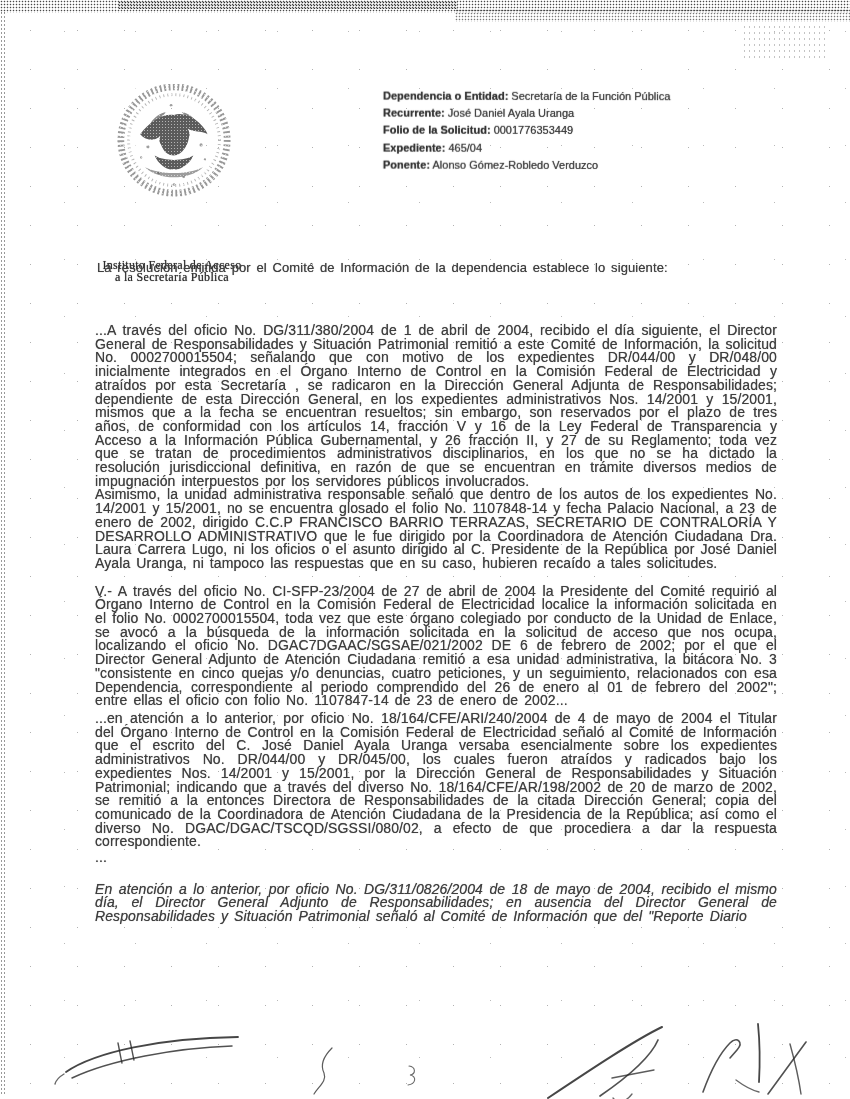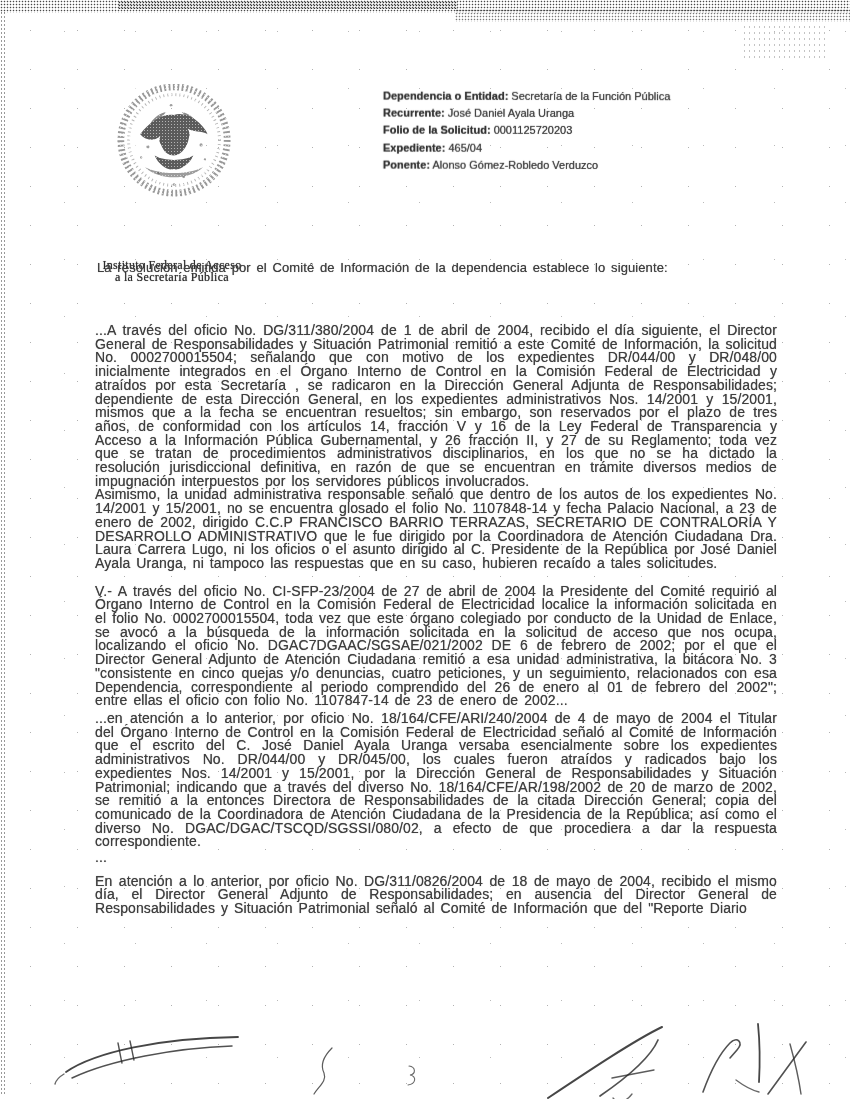--- a/index.html
+++ b/index.html
@@ -46,21 +46,21 @@
     filter:blur(.22px);text-shadow:0 0 .7px rgba(70,70,70,.8);
     text-align:justify;word-spacing:2px;letter-spacing:.1px;
   }
   .intro{position:absolute;left:97px;top:261px;width:682px;font-size:13px;line-height:14.6px;margin:0;}
   .doc-body{position:absolute;left:95px;top:324px;width:682px;font-size:14px;line-height:13.7px;}
   .doc-body p{margin:0;}
   .doc-body .para2{}
   .doc-body .para3{margin-top:14px;}
   .doc-body .para4{margin-top:4px;}
   .doc-body .para-dots{margin-top:2px;}
-  .doc-body .para5{margin-top:10px;}
+  .doc-body .para5{margin-top:18px;font-style:italic;}
   
   .signatures{position:absolute;left:0;top:1010px;filter:blur(.25px);}
 </style>
 </head>
 <body>
 
 <div class="page">
 
   <div class="band-top dotgrid"></div>
   <div class="band-top2 dotgrid"></div>
@@ -98,21 +98,21 @@
   </div>
   <div class="seal-halftone"></div>
   <div class="seal-caption">
     <div>Instituto Federal de Acceso</div>
     <div>a la Secretaría Pública</div>
   </div>
 
   <section class="header-fields">
     <p><b>Dependencia o Entidad:</b> <span>Secretaría de la Función Pública</span></p>
     <p><b>Recurrente:</b> <span>José Daniel Ayala Uranga</span></p>
-    <p><b>Folio de la Solicitud:</b> <span>0001125720203</span></p>
+    <p><b>Folio de la Solicitud:</b> <span>0001776353449</span></p>
     <p><b>Expediente:</b> <span>465/04</span></p>
     <p><b>Ponente:</b> <span>Alonso Gómez-Robledo Verduzco</span></p>
   </section>
 
   <p class="intro doc-text">La resolución emitida por el Comité de Información de la dependencia establece lo siguiente:</p>
 
   <main class="doc-body doc-text">
     <p class="para1">...A través del oficio No. DG/311/380/2004 de 1 de abril de 2004, recibido el día siguiente, el Director General de Responsabilidades y Situación Patrimonial remitió a este Comité de Información, la solicitud No. 0002700015504; señalando que con motivo de los expedientes DR/044/00 y DR/048/00 inicialmente integrados en el Órgano Interno de Control en la Comisión Federal de Electricidad y atraídos por esta Secretaría , se radicaron en la Dirección General Adjunta de Responsabilidades; dependiente de esta Dirección General, en los expedientes administrativos Nos. 14/2001 y 15/2001, mismos que a la fecha se encuentran resueltos; sin embargo, son reservados por el plazo de tres años, de conformidad con los artículos 14, fracción V y 16 de la Ley Federal de Transparencia y Acceso a la Información Pública Gubernamental, y 26 fracción II, y 27 de su Reglamento; toda vez que se tratan de procedimientos administrativos disciplinarios, en los que no se ha dictado la resolución jurisdiccional definitiva, en razón de que se encuentran en trámite diversos medios de impugnación interpuestos por los servidores públicos involucrados.</p>
     <p class="para2">Asimismo, la unidad administrativa responsable señaló que dentro de los autos de los expedientes No. 14/2001 y 15/2001, no se encuentra glosado el folio No. 1107848-14 y fecha Palacio Nacional, a 23 de enero de 2002, dirigido C.C.P FRANCISCO BARRIO TERRAZAS, SECRETARIO DE CONTRALORÍA Y DESARROLLO ADMINISTRATIVO que le fue dirigido por la Coordinadora de Atención Ciudadana Dra. Laura Carrera Lugo, ni los oficios o el asunto dirigido al C. Presidente de la República por José Daniel Ayala Uranga, ni tampoco las respuestas que en su caso, hubieren recaído a tales solicitudes.</p>
     <p class="para3">V.- A través del oficio No. CI-SFP-23/2004 de 27 de abril de 2004 la Presidente del Comité requirió al Órgano Interno de Control en la Comisión Federal de Electricidad localice la información solicitada en el folio No. 0002700015504, toda vez que este órgano colegiado por conducto de la Unidad de Enlace, se avocó a la búsqueda de la información solicitada en la solicitud de acceso que nos ocupa, localizando el oficio No. DGAC7DGAAC/SGSAE/021/2002 DE 6 de febrero de 2002; por el que el Director General Adjunto de Atención Ciudadana remitió a esa unidad administrativa, la bitácora No. 3 "consistente en cinco quejas y/o denuncias, cuatro peticiones, y un seguimiento, relacionados con esa Dependencia, correspondiente al periodo comprendido del 26 de enero al 01 de febrero del 2002"; entre ellas el oficio con folio No. 1107847-14 de 23 de enero de 2002...</p>

